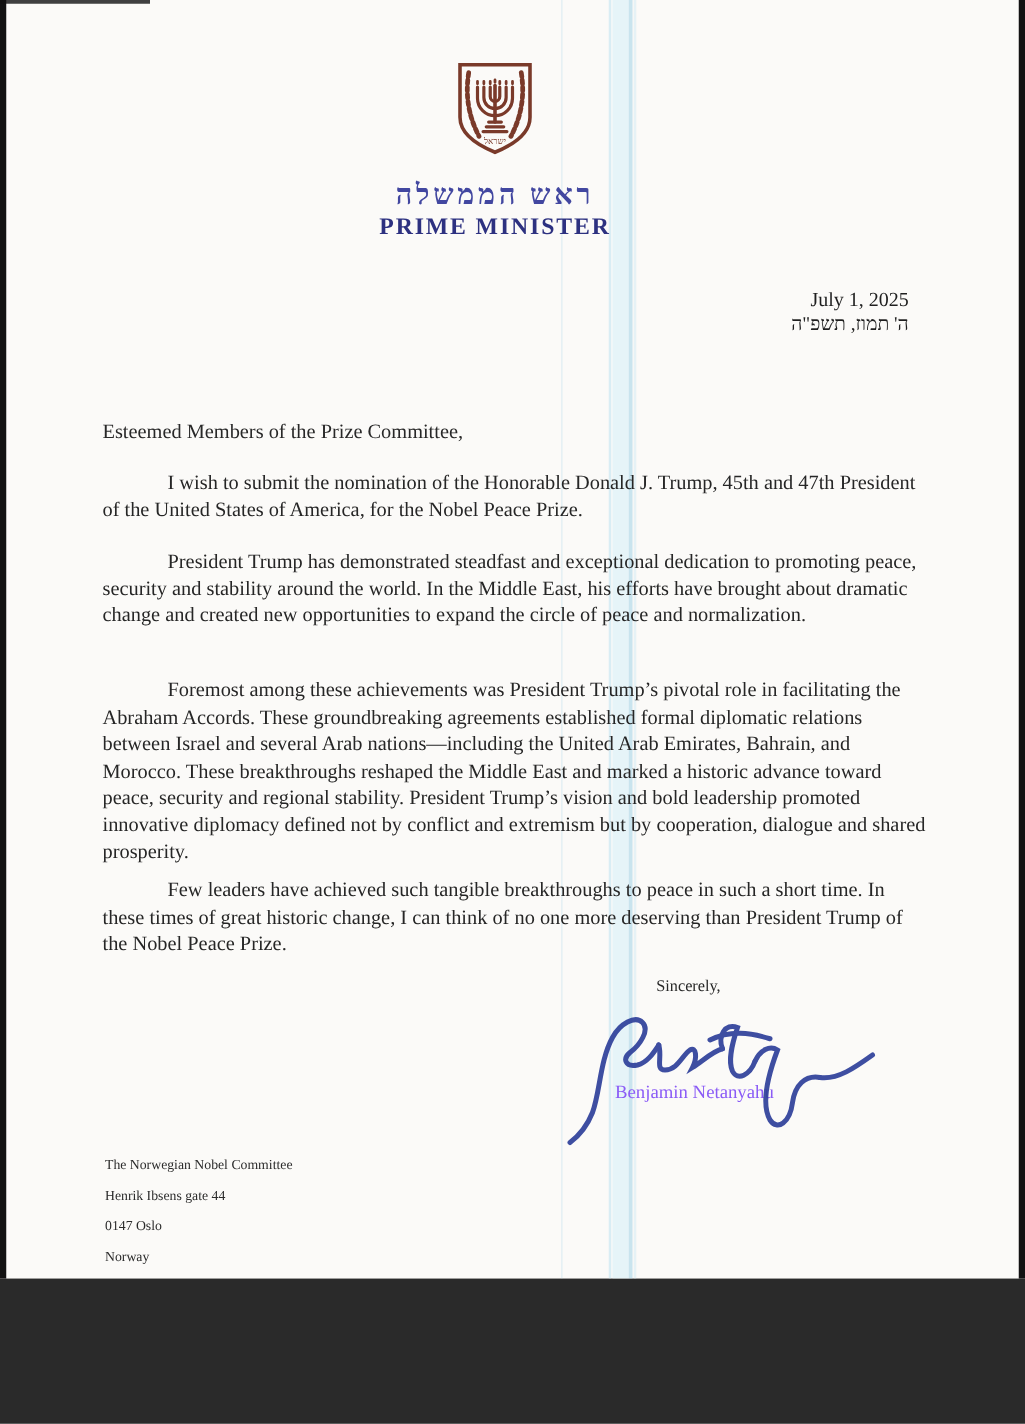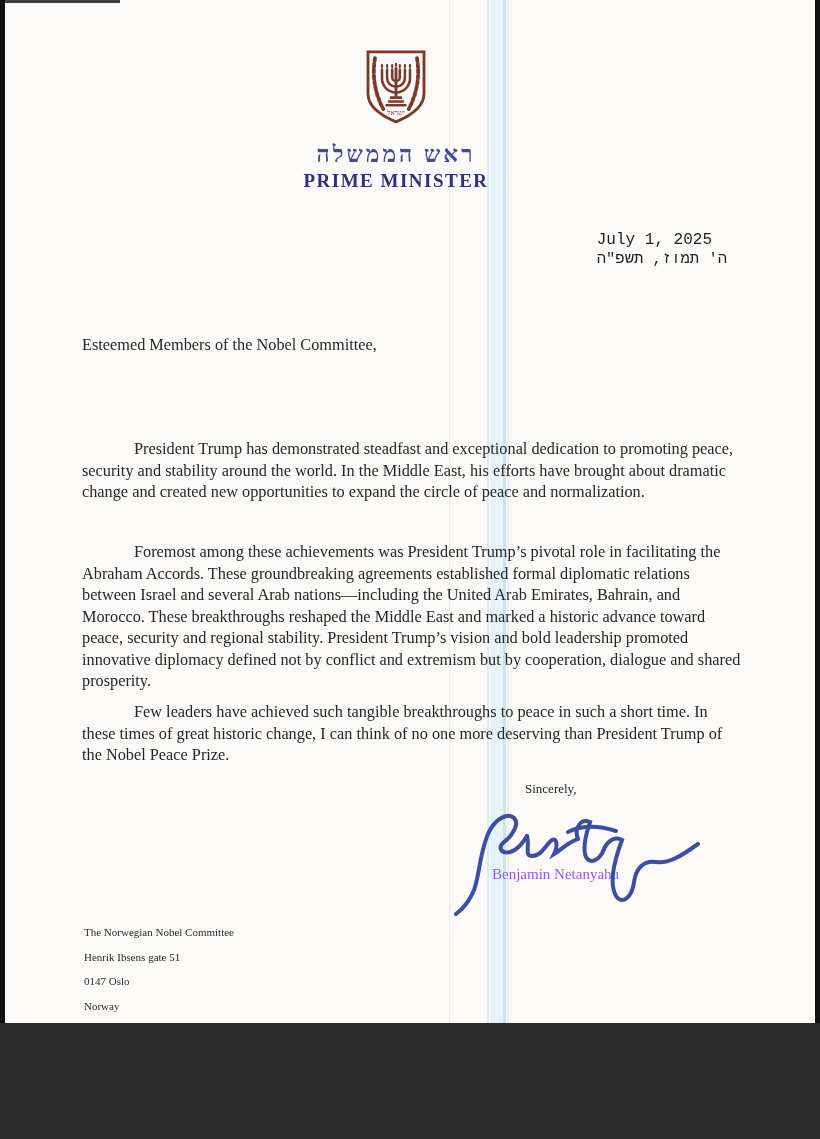--- a/index.html
+++ b/index.html
@@ -41,21 +41,21 @@
     color: #4247a0; direction: rtl;
   }
   .english-title {
     margin-top: 2px;
     font-size: 19px; font-weight: bold; letter-spacing: 1.5px;
     color: #2d3180;
   }
 
   
   .date-block { position: absolute; top: 231px; right: 93px;
-    text-align: left; font-size: 16px; line-height: 19px; color: #1f1f1f; font-family: Liberation Mono, monospace; }
+    text-align: right; font-size: 16px; line-height: 19px; color: #1f1f1f; }
   .date-hebrew { direction: rtl; font-size: 15.5px; }
 
   
   .salutation { position: absolute; left: 82px; top: 335px;
     font-size: 16.3px; }
   .para { position: absolute; left: 82px; width: 660px;
     font-size: 16.3px; line-height: 21.5px; text-indent: 52px;
     color: #262626; }
   .para-1 { top: 375px; }
   .para-2 { top: 438px; }
@@ -120,22 +120,23 @@
       </span>
       <div class="hebrew-title">ראש הממשלה</div>
       <div class="english-title">PRIME MINISTER</div>
     </div>
 
     <div class="date-block">
       <div class="date-english">July 1, 2025</div>
       <div class="date-hebrew">ה' תמוז, תשפ"ה</div>
     </div>
 
-    <div class="salutation">Esteemed Members of the Nobel Committee,</div>
+    <div class="salutation">Esteemed Members of the Prize Committee,</div>
 
+    <p class="para para-1">I wish to submit the nomination of the Honorable Donald J. Trump, 45th and 47th President of the United States of America, for the Nobel Peace Prize.</p>
     <p class="para para-2">President Trump has demonstrated steadfast and exceptional dedication to promoting peace, security and stability around the world. In the Middle East, his efforts have brought about dramatic change and created new opportunities to expand the circle of peace and normalization.</p>
     <p class="para para-3">Foremost among these achievements was President Trump’s pivotal role in facilitating the Abraham Accords. These groundbreaking agreements established formal diplomatic relations between Israel and several Arab nations—including the United Arab Emirates, Bahrain, and Morocco.  These breakthroughs reshaped the Middle East and marked a historic advance toward peace, security and regional stability. President Trump’s vision and bold leadership promoted innovative diplomacy defined not by conflict and extremism but by cooperation, dialogue and shared prosperity.</p>
     <p class="para para-4">Few leaders have achieved such tangible breakthroughs to peace in such a short time.  In these times of great historic change, I can think of no one more deserving than President Trump of the Nobel Peace Prize.</p>
 
     <div class="valediction">Sincerely,</div>
 
     <div class="signature">
       <svg width="252" height="114" viewBox="0 0 252 114">
         <g fill="none" stroke="#2e3f9a" stroke-width="4" stroke-linecap="round" opacity="0.92">
 
@@ -149,21 +150,21 @@
           <path d="M154 45 C 158 36 166 32 172 36 C 166 52 158 78 166 92 C 172 101 182 94 184 78 C 186 64 194 56 206 58"></path>
 
           <path d="M206 58 C 220 60 234 50 248 40"></path>
         </g>
       </svg>
     </div>
     <div class="signer-name">Benjamin Netanyahu</div>
 
     <div class="recipient">
       <div>The Norwegian Nobel Committee</div>
-      <div>Henrik Ibsens gate 51</div>
+      <div>Henrik Ibsens gate 44</div>
       <div>0147 Oslo</div>
       <div>Norway</div>
     </div>
 
     <div class="footer">Jerusalem, Israel</div>
 
   </div>
 </div>
 
 </body></html>

